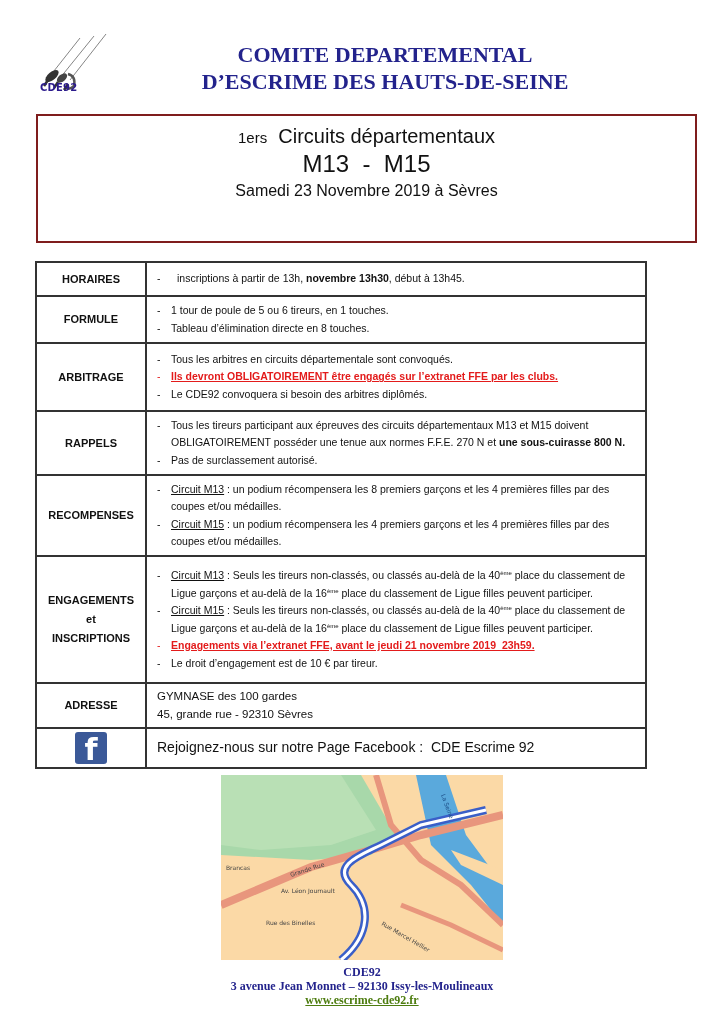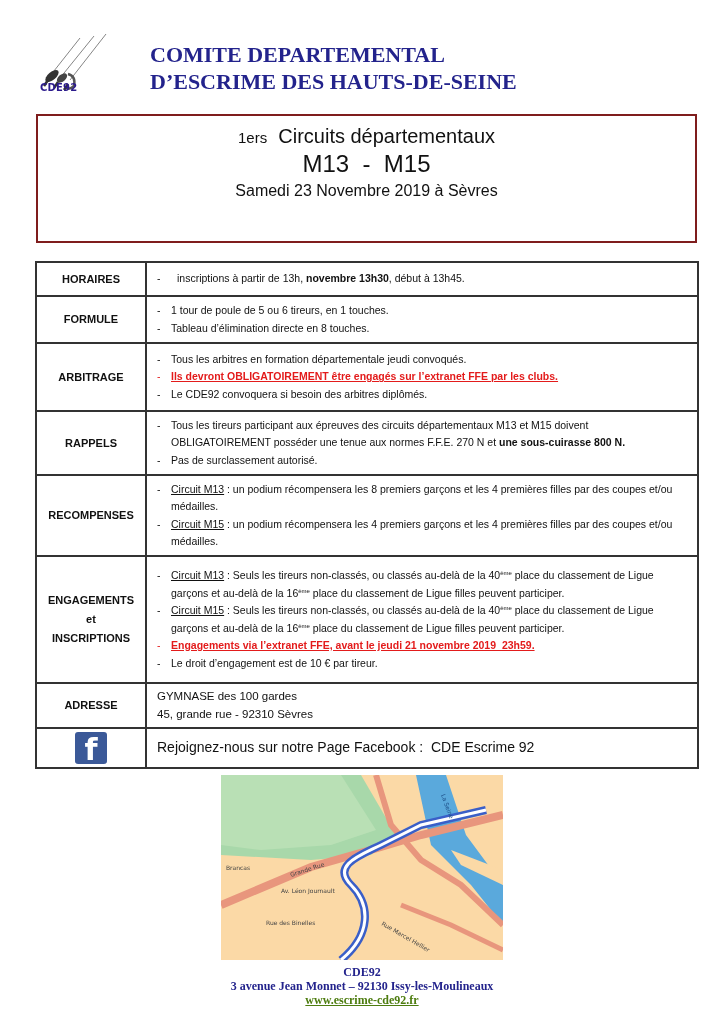--- a/index.html
+++ b/index.html
@@ -1,30 +1,30 @@
 <!DOCTYPE html>
 <html><head>
 <meta charset="utf-8">
 <style>
   html, body { margin: 0; padding: 0; background: #ffffff; }
   body { width: 724px; height: 1024px; position: relative; overflow: hidden; font-family: "Liberation Sans", sans-serif; color: #111; }
 
   .logo { position: absolute; left: 38px; top: 28px; width: 80px; height: 72px; }
   .logo-text { position: absolute; left: 40px; top: 82px; font-family: "DejaVu Sans", sans-serif; font-weight: bold; font-size: 10px; color: #2b1a8c; letter-spacing: 0.2px; }
 
-  .org-title { position: absolute; left: 150px; top: 41px; width: 470px; text-align: left; font-family: "Liberation Serif", serif; font-weight: bold; font-size: 22px; line-height: 27px; color: #23238c; }
+  .org-title { position: absolute; left: 150px; top: 41px; width: 470px; text-align: center; font-family: "Liberation Serif", serif; font-weight: bold; font-size: 22px; line-height: 27px; color: #23238c; }
 
   .title-box { position: absolute; left: 36px; top: 114px; width: 661px; height: 129px; border: 2px solid #7f1d1d; box-sizing: border-box; text-align: center; }
   .title-box .l1 { font-size: 20px; margin-top: 8px; line-height: 25px; }
   .title-box .l1 .small { font-size: 15px; }
   .title-box .l2 { font-size: 24px; line-height: 28px; }
   .title-box .l3 { font-size: 20px; line-height: 28px; }
   .title-box .l4 { font-size: 16px; line-height: 26px; }
 
-  table.info { position: absolute; left: 35px; top: 261px; width: 664px; border-collapse: collapse; font-size: 10.5px; }
+  table.info { position: absolute; left: 35px; top: 261px; width: 612px; border-collapse: collapse; font-size: 10.5px; }
   table.info td { border: 2px solid #333; padding: 0; vertical-align: middle; }
   td.label { width: 108px; text-align: center; font-weight: bold; font-size: 11px; line-height: 19px; }
   td.content { padding: 4px 8px 4px 10px !important; line-height: 17.5px; }
   .item { display: flex; }
   .dash { width: 14px; flex: none; }
   .red { color: #e31b1b; font-weight: bold; text-decoration: underline; }
   .ul { text-decoration: underline; }
   b { font-weight: bold; }
   sup { font-size: 6px; line-height: 0; }
   td.center { text-align: left; }
@@ -92,21 +92,21 @@
             <span class="dash">-</span>
             <span>Tableau d’élimination directe en 8 touches.</span>
           </div>
     </td>
   </tr>
   <tr style="height:68px">
     <td class="label">ARBITRAGE</td>
     <td class="content">
       <div class="item">
             <span class="dash">-</span>
-            <span>Tous les arbitres en formation départementale jeudi convoqués.</span>
+            <span>Tous les arbitres en circuits départementale sont convoqués.</span>
           </div>
       <div class="item">
             <span class="dash" style="color:#e31b1b">-</span>
             <span class="red">Ils devront OBLIGATOIREMENT être engagés sur l’extranet FFE par les clubs.</span>
           </div>
       <div class="item">
             <span class="dash">-</span>
             <span>Le CDE92 convoquera si besoin des arbitres diplômés.</span>
           </div>
     </td>

